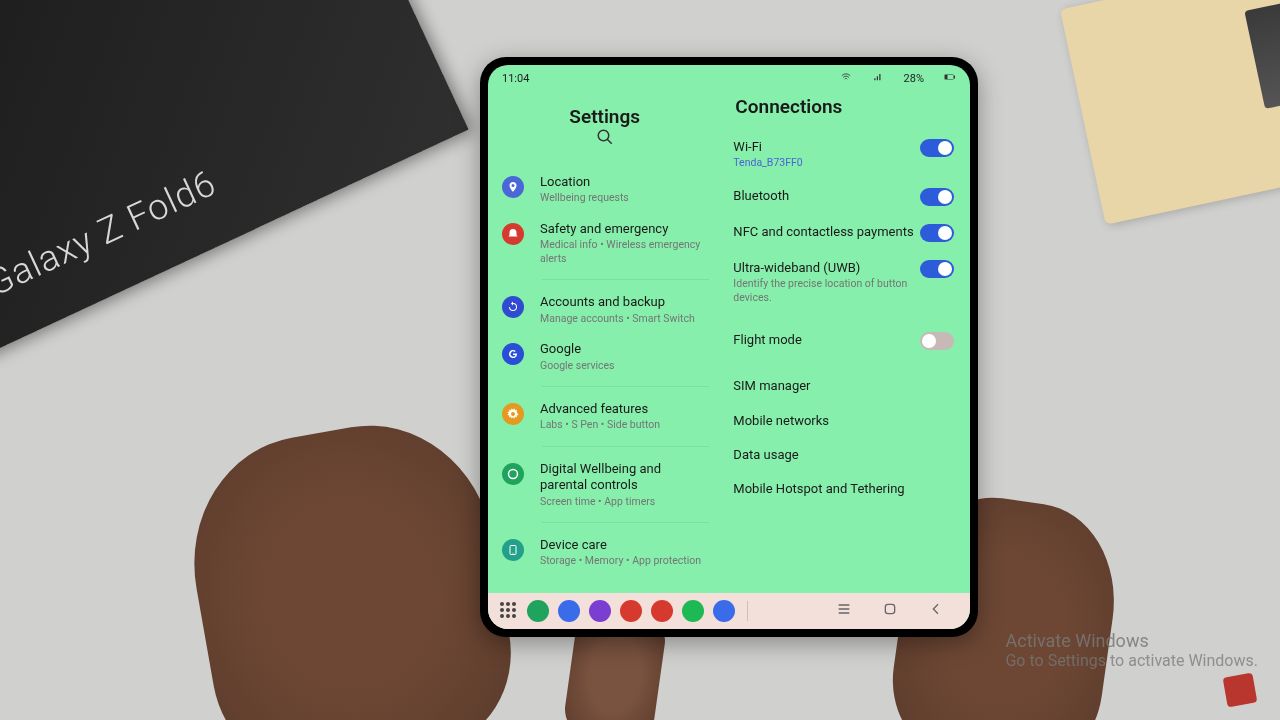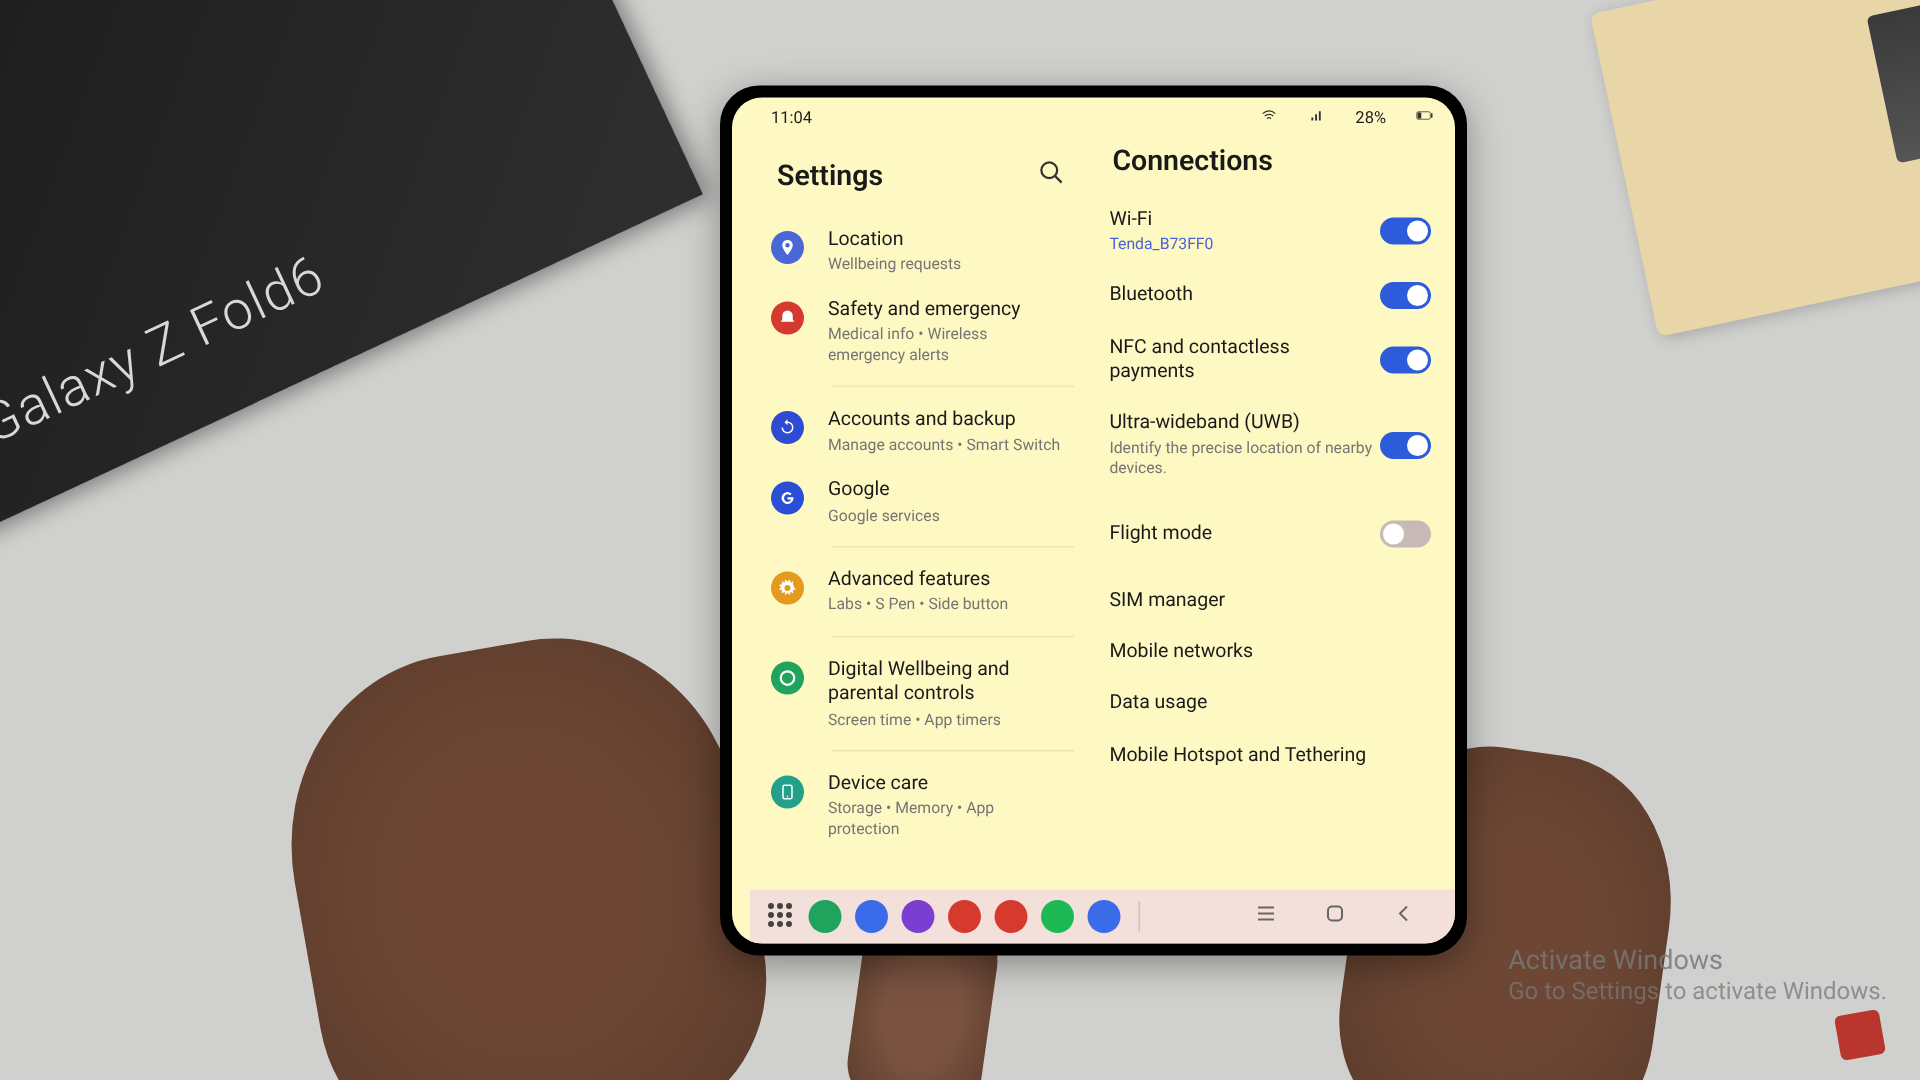--- a/index.html
+++ b/index.html
@@ -80,27 +80,26 @@
       width: 498px;
       height: 580px;
       background: #000;
       border-radius: 26px;
       box-shadow: 0 6px 25px rgba(0,0,0,0.35);
       padding: 8px;
     }
     .screen {
       width: 100%;
       height: 100%;
-      background: #fef9c3;
+      background: #86efac;
       border-radius: 20px;
       overflow: hidden;
       position: relative;
       display: flex;
       flex-direction: column;
-      padding-left: 12px;
     }
     .status-bar {
       height: 26px;
       display: flex;
       align-items: center;
       justify-content: space-between;
       padding: 0 14px;
       font-size: 11px;
       color: #1d1d1d;
     }
@@ -119,20 +118,21 @@
     .right-pane {
       width: 52%;
       padding: 4px 10px 0 8px;
       overflow: hidden;
     }
     .header-row {
       display: flex;
       align-items: center;
       justify-content: space-between;
       padding: 6px 6px 16px 8px;
+      flex-direction: column;
     }
     .header-title {
       font-size: 19px;
       font-weight: 600;
       color: #1a1a1a;
     }
     .right-title {
       font-size: 19px;
       font-weight: 600;
       color: #1a1a1a;
@@ -169,21 +169,20 @@
     }
     .item-sub {
       font-size: 10.5px;
       color: #757575;
       line-height: 1.3;
       margin-top: 1px;
     }
     
     .conn-row {
       display: flex;
-      align-items: center;
       justify-content: space-between;
       padding: 9px 6px;
       gap: 4px;
     }
     .conn-texts { flex: 1; min-width: 0; }
     .conn-title { font-size: 13px; color: #1a1a1a; line-height: 1.25; }
     .conn-sub { font-size: 10.5px; line-height: 1.3; margin-top: 1px; }
     .conn-sub.link { color: #4b63d6; }
     .conn-sub.muted { color: #757575; }
     .toggle {
@@ -438,21 +437,21 @@
               <div class="conn-texts">
                 <div class="conn-title">NFC and contactless payments</div>
               </div>
               <div class="toggle on">
                 <div class="knob"></div>
               </div>
             </div>
             <div class="conn-row">
               <div class="conn-texts">
                 <div class="conn-title">Ultra-wideband (UWB)</div>
-                <div class="conn-sub muted">Identify the precise location of nearby devices.</div>
+                <div class="conn-sub muted">Identify the precise location of button devices.</div>
               </div>
               <div class="toggle on">
                 <div class="knob"></div>
               </div>
             </div>
             <div class="right-gap"></div>
             <div class="conn-row">
               <div class="conn-texts">
                 <div class="conn-title">Flight mode</div>
               </div>

